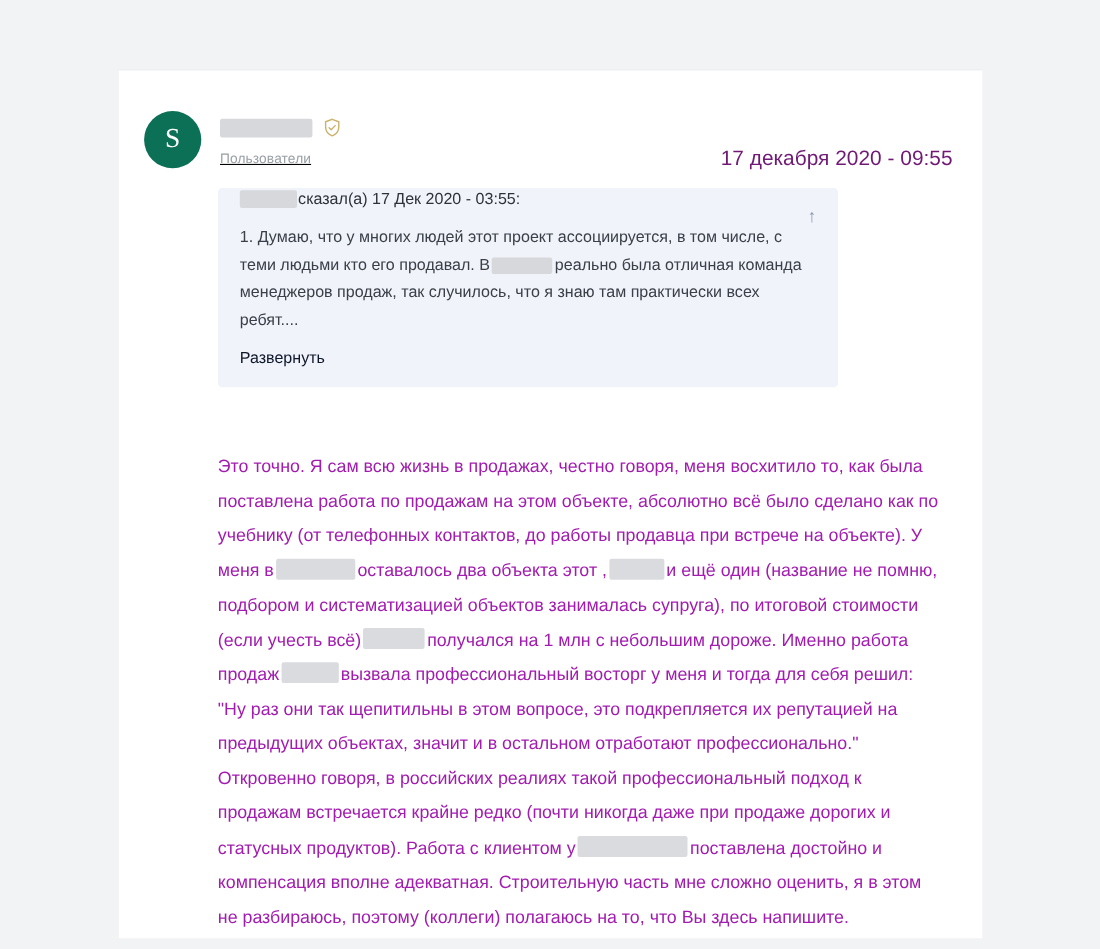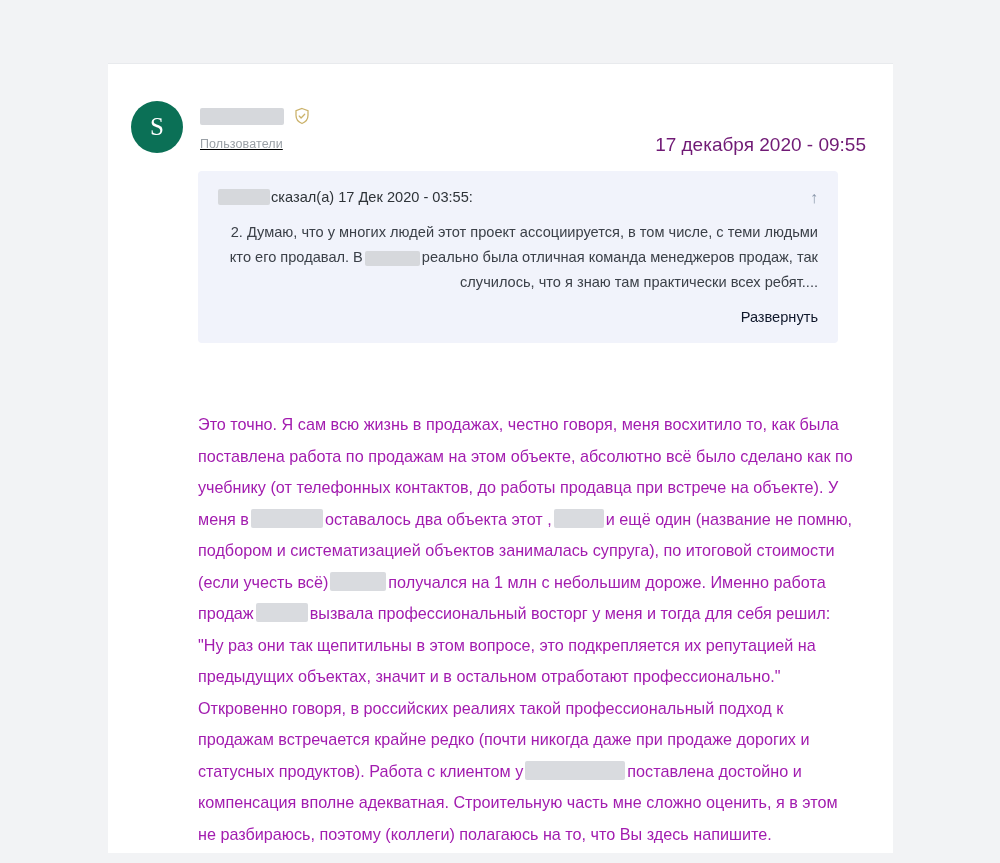--- a/index.html
+++ b/index.html
@@ -89,26 +89,25 @@
     right: 27px;
     top: 45px;
     font-size: 19px;
     color: #701a75;
     margin-top: 25px;
   }
   .quote-box {
     position: absolute;
     left: 90px;
     top: 107px;
-    width: 640px;
+    width: 564px;
     background: #f1f3fb;
     border-radius: 4px;
-    padding: 16px 20px 18px 20px;
+    padding: 0 20px 18px 20px;
     box-sizing: border-box;
-    text-align: right;
   }
   .quote-head {
     font-size: 14.6px;
     color: #2e3338;
     display: flex;
     align-items: center;
     height: 20px;
   }
   .quote-name-redact {
     width: 52px;
@@ -188,21 +187,21 @@
       <div class="post-date">17 декабря 2020 - 09:55</div>
     </div>
 
     <div class="quote-box">
       <div class="quote-head">
         <span class="redacted quote-name-redact"></span>
         <span>сказал(а) 17 Дек 2020 - 03:55:</span>
       </div>
       <div class="quote-arrow">↑</div>
       <div class="quote-body">
-        <span>2. Думаю, что у многих людей этот проект ассоциируется, в том числе, с теми людьми кто его продавал. В</span><span class="redacted quote-inline-redact"></span><span>реально была отличная команда менеджеров продаж, так случилось, что я знаю там практически всех ребят....</span>
+        <span>1. Думаю, что у многих людей этот проект ассоциируется, в том числе, с теми людьми кто его продавал. В</span><span class="redacted quote-inline-redact"></span><span>реально была отличная команда менеджеров продаж, так случилось, что я знаю там практически всех ребят....</span>
       </div>
       <div class="quote-expand">Развернуть</div>
     </div>
 
     <div class="post-body">
       <span>Это точно. Я сам всю жизнь в продажах, честно говоря, меня восхитило то, как была поставлена работа по продажам на этом объекте, абсолютно всё было сделано как по учебнику (от телефонных контактов, до работы продавца при встрече на объекте). У меня в</span><span class="r r-w1"></span><span>оставалось два объекта этот ,</span><span class="r r-w2"></span><span>и ещё один (название не помню, подбором и систематизацией объектов занималась супруга), по итоговой стоимости (если учесть всё)</span><span class="r r-w3"></span><span>получался на 1 млн с небольшим дороже. Именно работа продаж</span><span class="r r-w4"></span><span>вызвала профессиональный восторг у меня и тогда для себя решил: "Ну раз они так щепитильны в этом вопросе, это подкрепляется их репутацией на предыдущих объектах, значит и в остальном отработают профессионально." Откровенно говоря, в российских реалиях такой профессиональный подход к продажам встречается крайне редко (почти никогда даже при продаже дорогих и статусных продуктов). Работа с клиентом у</span><span class="r r-w5"></span><span>поставлена достойно и компенсация вполне адекватная. Строительную часть мне сложно оценить, я в этом не разбираюсь, поэтому (коллеги) полагаюсь на то, что Вы здесь напишите.</span>
     </div>
 
   </div>
 </div>

